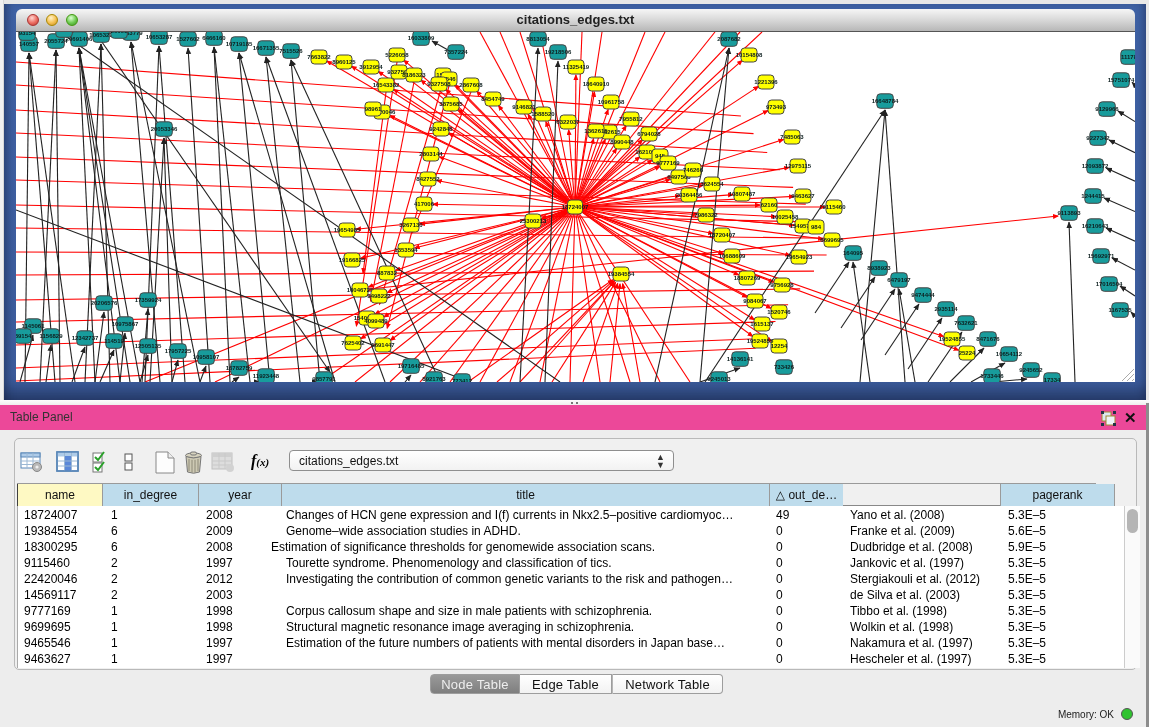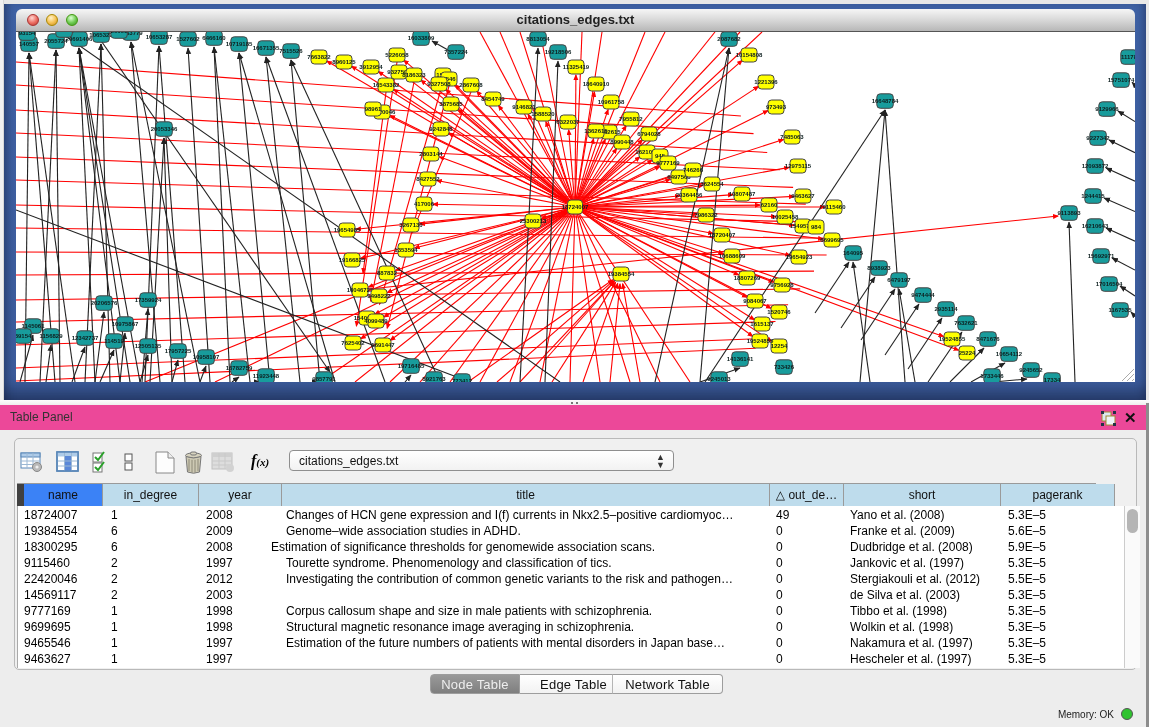--- a/index.html
+++ b/index.html
@@ -25,21 +25,21 @@
 #tbl { left:17px; top:506px; width:1107px; height:162px; background:#fff; border-left:1px solid #aaa; }
 .row { position:absolute; left:0; width:1107px; height:16px; font-size:12px; color:#000; }
 .row span { position:absolute; top:1px; white-space:nowrap; }
 #vsb { left:1124px; top:506px; width:16px; height:162px; background:#fafafa; border-left:1px solid #ccc; }
 #vsb .thumb { position:absolute; left:2px; top:3px; width:11px; height:24px; background:#b5b5b5; border-radius:6px; }
 #rightedge { left:1146px; top:403px; width:3px; height:324px; background:#8d8d8d; }
 
 #tabs { left:430px; top:674px; height:20px; font-size:13px; letter-spacing:0.2px; }
 .tab { position:absolute; top:0; height:20px; border:1px solid #9d9d9d; background:linear-gradient(#fff,#f2f2f2); color:#111; text-align:center; padding-top:2px; }
 #tab1 { left:0; width:90px; border-radius:4px 0 0 4px; background:linear-gradient(#9a9a9a,#7f7f7f); color:#eee; }
-#tab2 { left:90px; width:108px; border-left:none; }
+#tab2 { left:90px; width:92px; border-left:none; }
 #tab3 { left:182px; width:111px; border-left:1px solid #b5b5b5; border-radius:0 4px 4px 0; }
 #mem { left:0; top:700px; width:1146px; height:27px; }
 #mem .t { position:absolute; right:32px; top:9px; font-size:10px; color:#222; }
 #mem .dot { position:absolute; right:13px; top:8px; width:12px; height:12px; border-radius:50%; background:#2fc32f; border:1px solid #555; }
 .ticon { position:absolute; top:451px; }
 </style></head><body>
 <div class="abs" style="left:0;top:0;width:4px;height:400px;background:#f1f1f1;border-right:1px solid #d8d8d8"></div>
 <div class="abs" id="win">
     <div class="inshadow"></div>
   </div>
@@ -886,26 +886,25 @@
 <rect x="7.5" y="1" width="6" height="3" rx="1.5" fill="#d6d2be" stroke="#777"></rect>
   </svg>
 <svg class="abs ticon" style="left:211px" width="26" height="23" opacity="0.55">
 <rect x="1" y="2" width="20" height="16" fill="#cfcfcf" stroke="#999"></rect>
     <rect x="1" y="2" width="20" height="4" fill="#b5b5b5"></rect>
 <path d="M1 10h20M1 14h20M8 2v16M14 2v16" stroke="#aaa"></path>
     <circle cx="19" cy="17" r="4" fill="#bbb"></circle>
   </svg>
 <div class="abs" style="left:251px;top:452px;font-size:16px;color:#000;font-style:italic;font-family:'Liberation Serif',serif;font-weight:bold">f<span style="font-size:11px">(x)</span></div>
 <div class="abs" id="thead">
-<div class="hc" style="left:0;width:85px;background:#3b82f6;border-left:7px solid #404040">name</div>
+<div class="hc" style="left:0;width:85px;background:#fef9c3;border-left:1px solid #404040">name</div>
 <div class="hc" style="left:85px;width:96px">in_degree</div>
 <div class="hc" style="left:181px;width:83px">year</div>
 <div class="hc" style="left:264px;width:488px">title</div>
 <div class="hc" style="left:752px;width:74px">△ out_de…</div>
-<div class="hc" style="left:826px;width:157px">short</div>
 <div class="hc" style="left:983px;width:115px;border-right:1px solid #9a9a9a">pagerank</div>
 </div>
 <div class="abs" id="tbl">
     <div class="row" style="top:0.5px">
 <span style="left:6px">18724007</span>
       <span style="left:93px">1</span>
       <span style="left:188px">2008</span>
       <span style="left:268px">Changes of HCN gene expression and I(f) currents in Nkx2.5–positive cardiomyoc…</span>
       <span style="left:758px">49</span>
       <span style="left:832px">Yano et al. (2008)</span>

